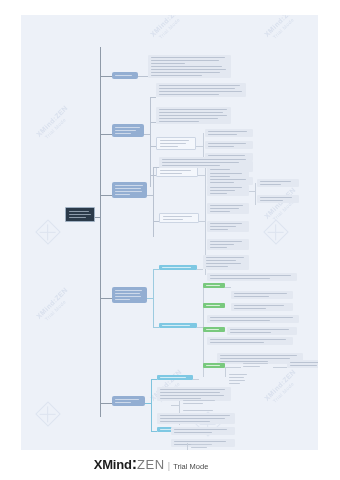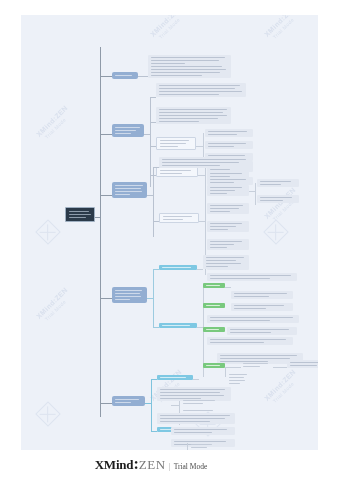--- a/index.html
+++ b/index.html
@@ -142,21 +142,20 @@
   .tl:last-child { margin-bottom: 0; }
 
   
   #footer {
     position: absolute;
     left: 0;
     top: 455px;
     width: 302px;
     text-align: center;
     white-space: nowrap;
-    font-family: Liberation Serif, serif;
   }
   #footer .xm {
     font-size: 13px;
     font-weight: bold;
     color: #1c1c1c;
     letter-spacing: -.2px;
   }
   #footer .colon { color: #1c1c1c; font-weight: bold; }
   #footer .zen {
     font-size: 13px;

